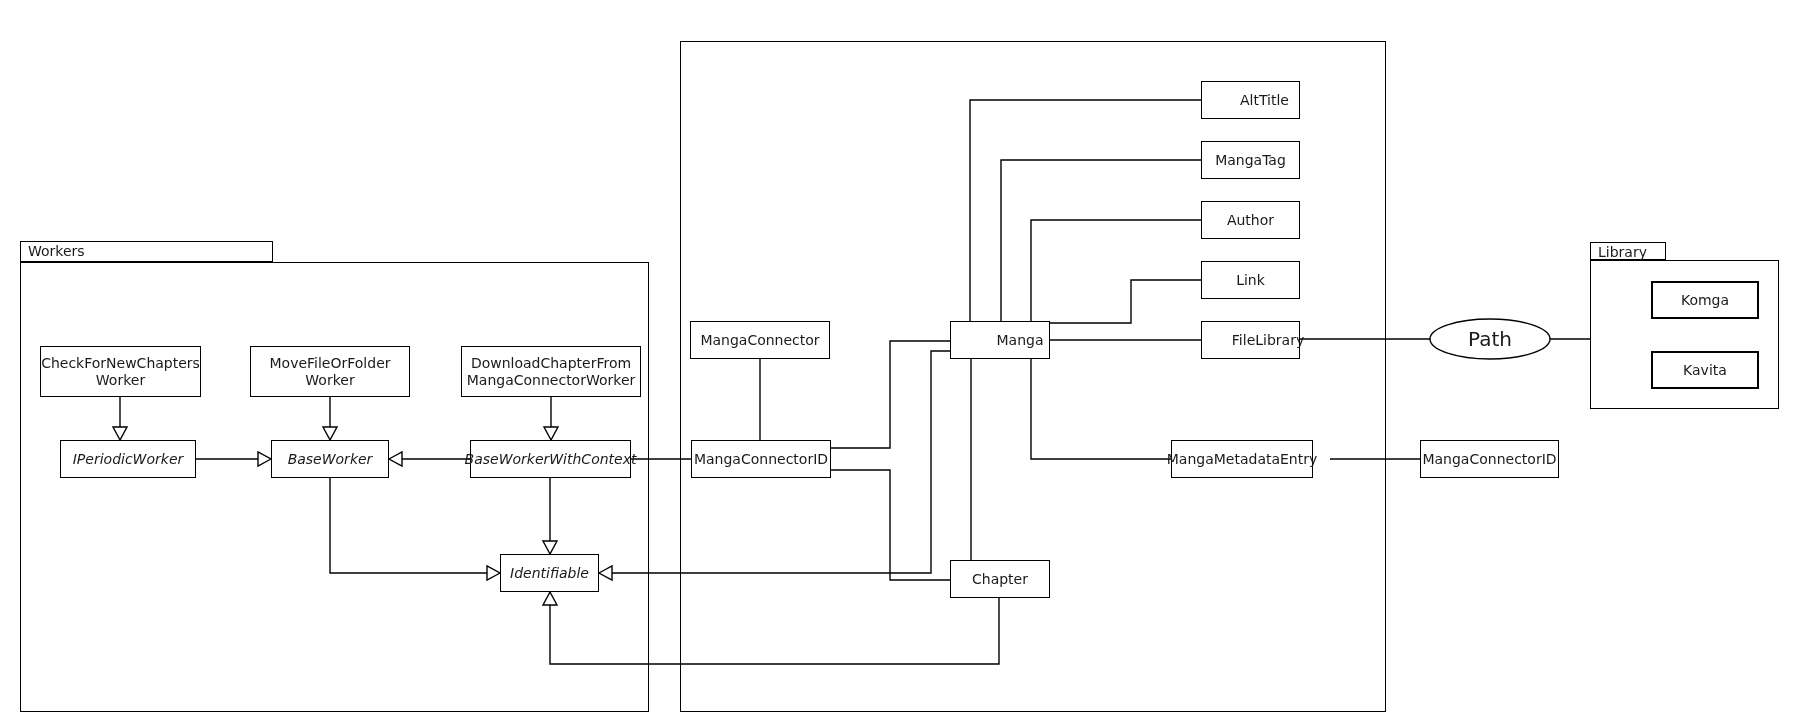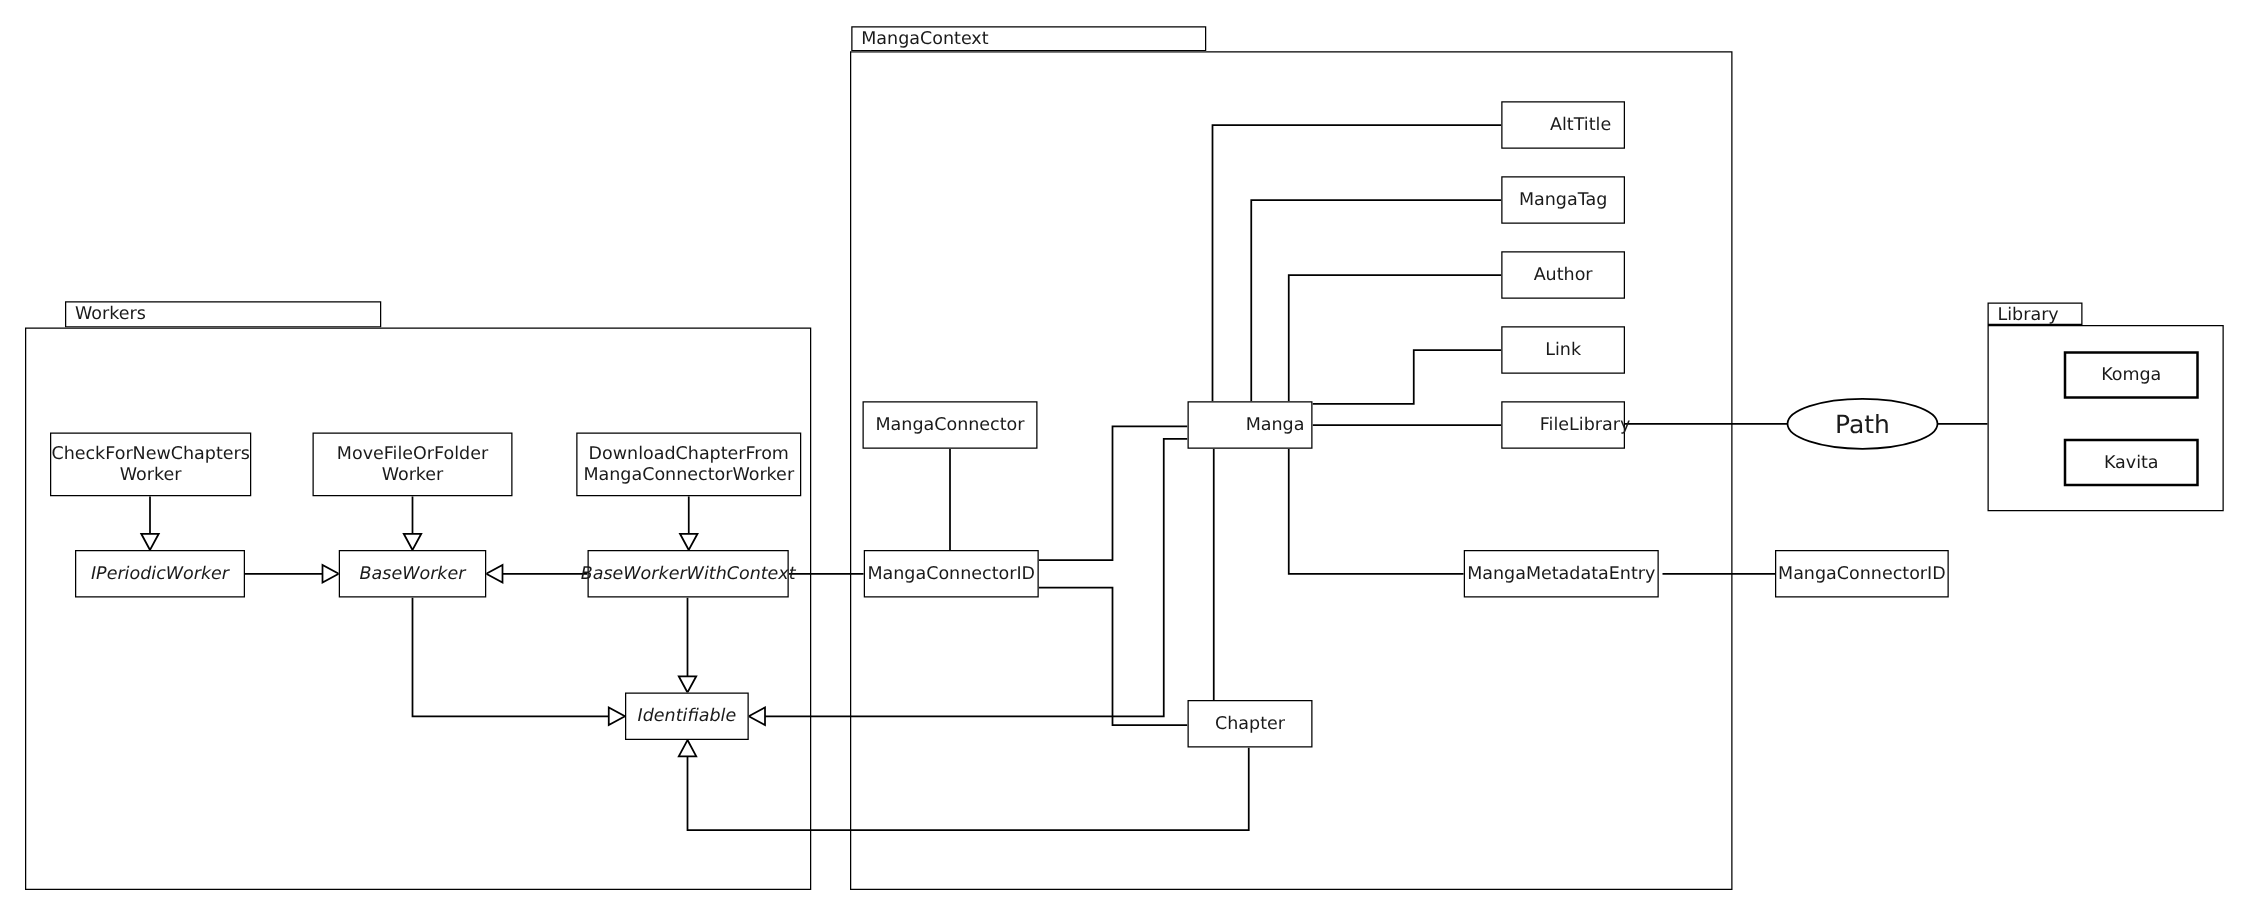--- a/index.html
+++ b/index.html
@@ -23,23 +23,22 @@
   #edge-layer ellipse{fill:#fff;stroke:#000;stroke-width:1.4px;}
   .pkg-layer{position:absolute;left:0;top:0;width:100%;height:100%;z-index:1;}
   .node-layer{position:absolute;left:0;top:0;width:100%;height:100%;z-index:3;pointer-events:none;}
 </style>
 </head>
 <body>
 
 <div id="canvas">
   <div class="pkg-layer">
       <div class="pkg-body" style="left: 20px; top: 262px; width: 629px; height: 450px;"></div>
-      <div class="pkg-tab" style="left: 20px; top: 241px; width: 253px; height: 21px; margin-left: 32px;"><span>Workers</span></div>
+      <div class="pkg-tab" style="left: 20px; top: 241px; width: 253px; height: 21px;"><span>Workers</span></div>
       <div class="pkg-body" style="left: 680px; top: 41px; width: 706px; height: 671px;"></div>
-      <div class="pkg-tab" style="left: 681px; top: 21px; width: 284px; height: 20px;"><span>MangaContext</span></div>
       <div class="pkg-body" style="left: 1590px; top: 260px; width: 189px; height: 149px;"></div>
       <div class="pkg-tab" style="left: 1590px; top: 242px; width: 76px; height: 18px;"><span>Library</span></div>
     </div>
   <svg id="edge-layer" width="1800" height="720">
       <g>
         <polyline points="120,397 120,427"></polyline>
         <polygon points="120,440 113,427 127,427"></polygon>
       </g>
       <g>
         <polyline points="330,397 330,427"></polyline>
@@ -163,21 +162,21 @@
       </div>
       <div class="node" style="left: 1201px; top: 201px; width: 99px; height: 38px;">
         <div>Author</div>
       </div>
       <div class="node" style="left: 1201px; top: 261px; width: 99px; height: 38px;">
         <div>Link</div>
       </div>
       <div class="node" style="left: 1201px; top: 321px; width: 99px; height: 38px; padding-left: 35px;">
         <div>FileLibrary</div>
       </div>
-      <div class="node" style="left: 1171px; top: 440px; width: 156px; height: 38px;">
+      <div class="node" style="left: 1171px; top: 440px; width: 142px; height: 38px;">
         <div>MangaMetadataEntry</div>
       </div>
       <div class="node" style="left: 1420px; top: 440px; width: 139px; height: 38px;">
         <div>MangaConnectorID</div>
       </div>
       <div class="node bold-border" style="left: 1651px; top: 281px; width: 108px; height: 38px;">
         <div>Komga</div>
       </div>
       <div class="node bold-border" style="left: 1651px; top: 351px; width: 108px; height: 38px;">
         <div>Kavita</div>

